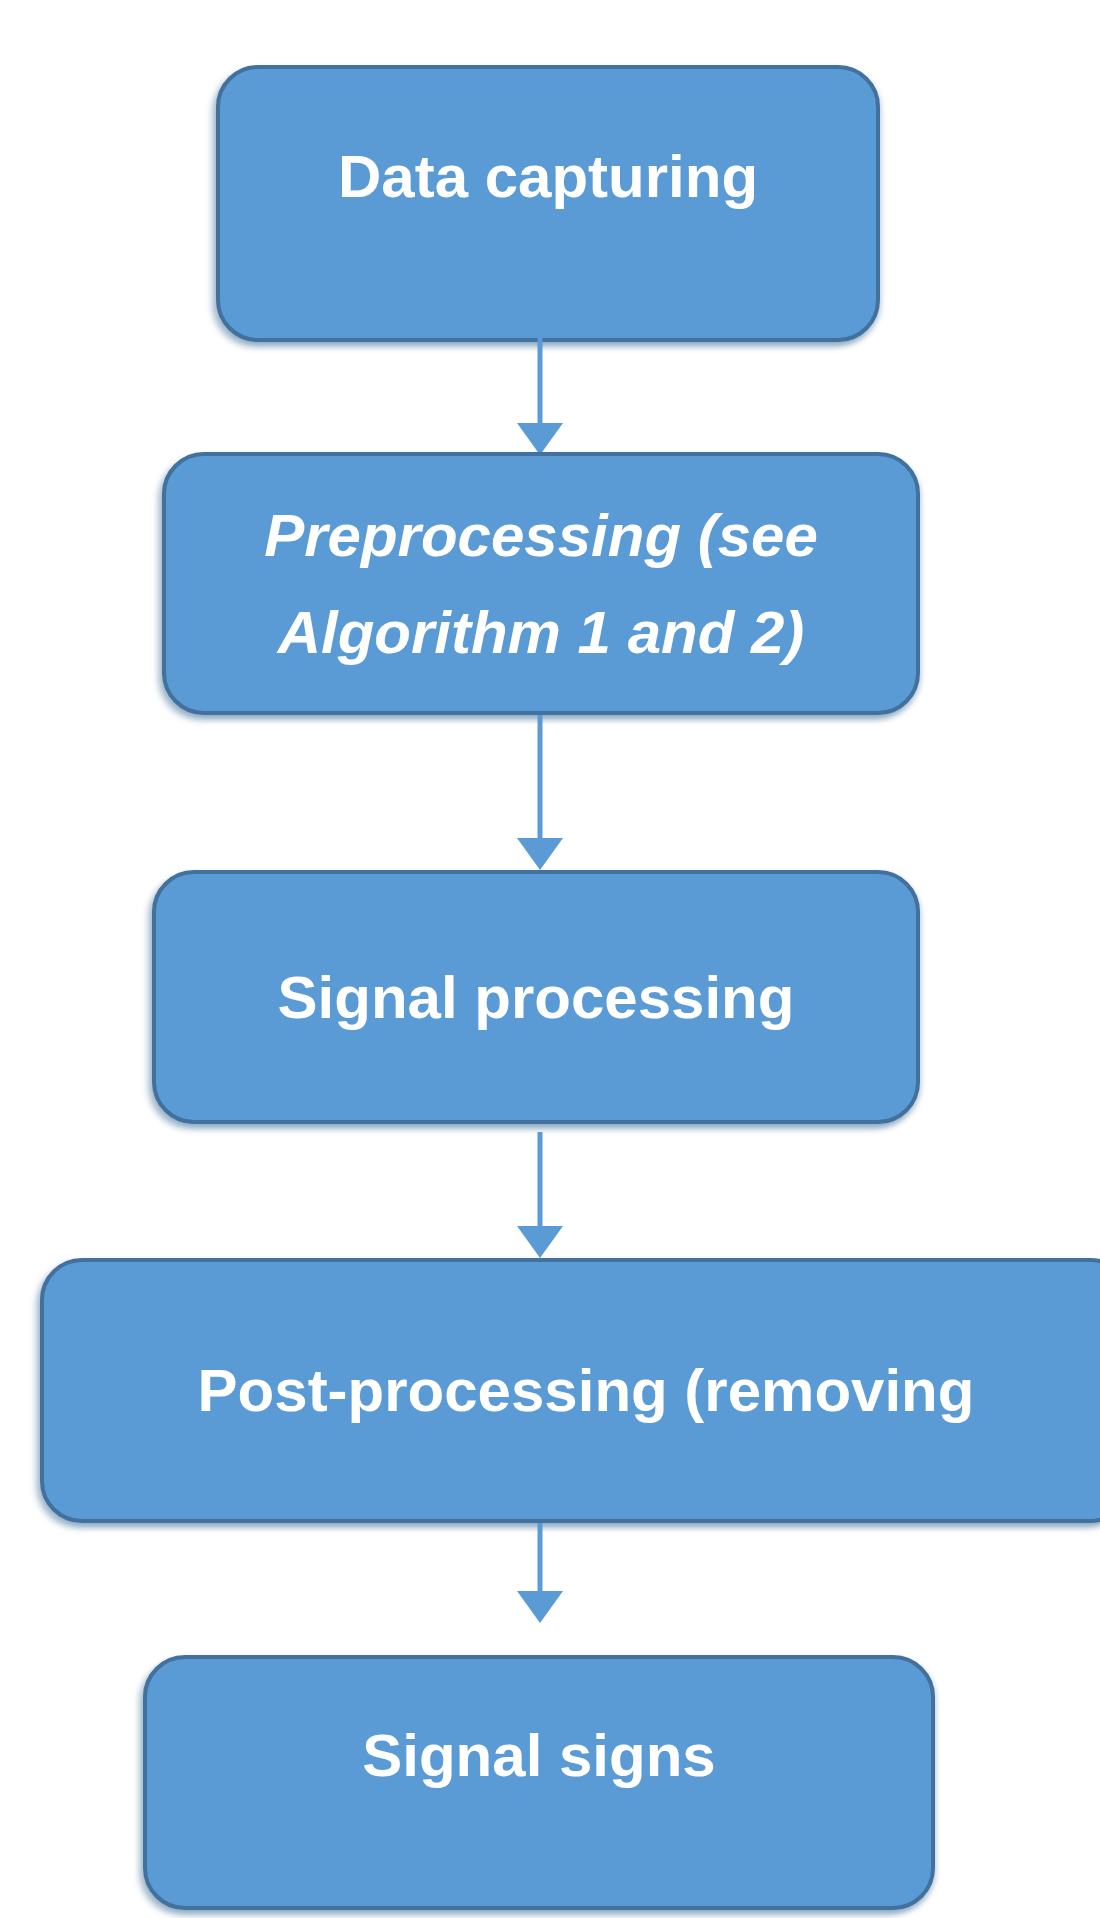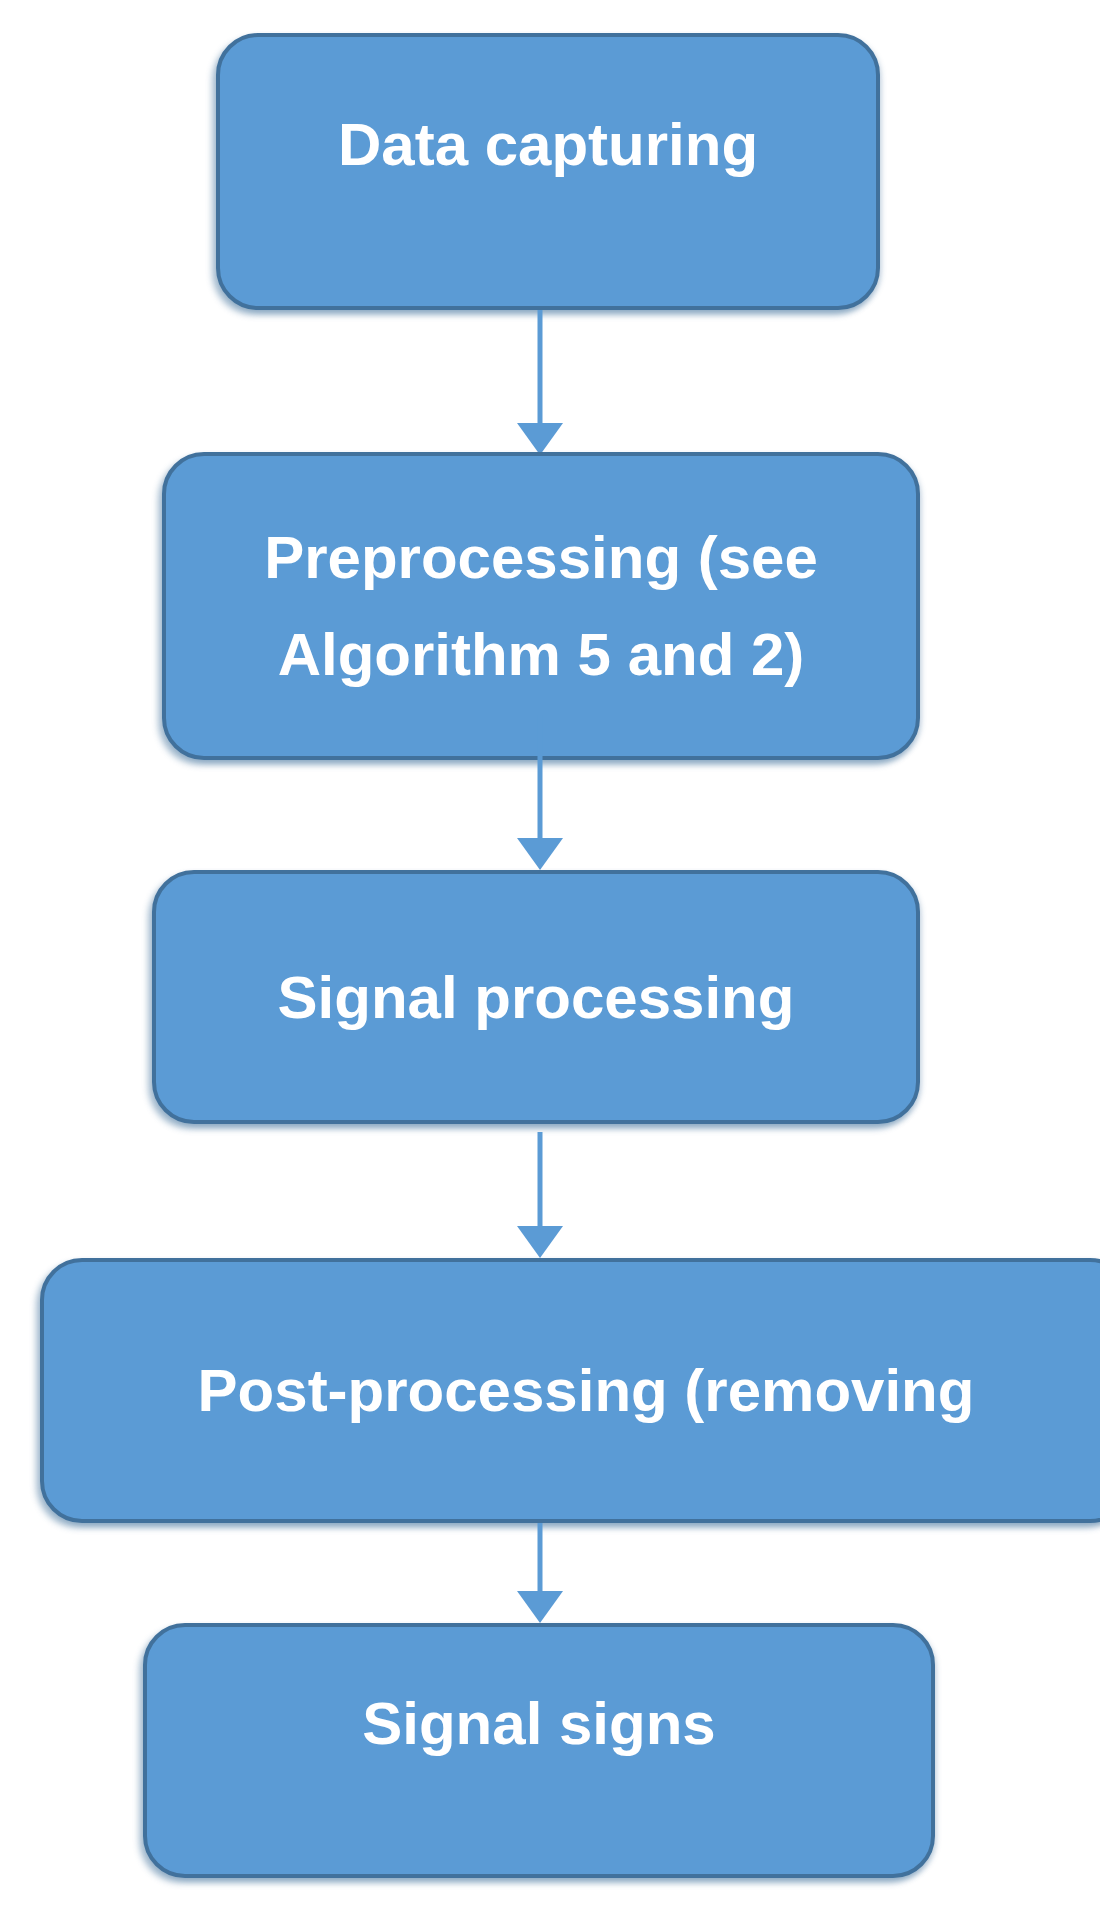--- a/index.html
+++ b/index.html
@@ -26,21 +26,21 @@
     font-size: 60px;
     line-height: 97px;
     display: flex;
     flex-direction: column;
     justify-content: center;
     align-items: center;
     text-align: center;
     box-shadow: -4px 5px 6px rgba(65, 113, 156, 0.45),
                  2px 3px 5px rgba(65, 113, 156, 0.25);
   }
-  .node.single { padding-bottom: 55px; }
+  .node.single { padding-bottom: 55px; margin-top: 32px; }
   .node .line { white-space: nowrap; }
   .arrow {
     position: absolute;
     width: 46px;
   }
   .arrow-line {
     position: absolute;
     left: 50%;
     transform: translateX(-50%);
     top: 0;
@@ -66,23 +66,23 @@
 
   <div class="node single" style="left:216px; top:33px; width:664px; height:277px;">
     <div class="line">Data capturing</div>
   </div>
 
   <div class="arrow" style="left:517px; top:310px; height:145px;">
     <div class="arrow-line"></div>
     <div class="arrow-head"></div>
   </div>
 
-  <div class="node" style="left:162px; top:452px; width:758px; height:308px;">
+  <div class="node" style="left:162px; top:452px; width:758px; height:263px;font-style:italic;">
     <div class="line">Preprocessing (see</div>
-    <div class="line">Algorithm 5 and 2)</div>
+    <div class="line">Algorithm 1 and 2)</div>
   </div>
 
   <div class="arrow" style="left:517px; top:715px; height:155px;">
     <div class="arrow-line"></div>
     <div class="arrow-head"></div>
   </div>
 
   <div class="node" style="left:152px; top:870px; width:768px; height:254px;">
     <div class="line">Signal processing</div>
   </div>

